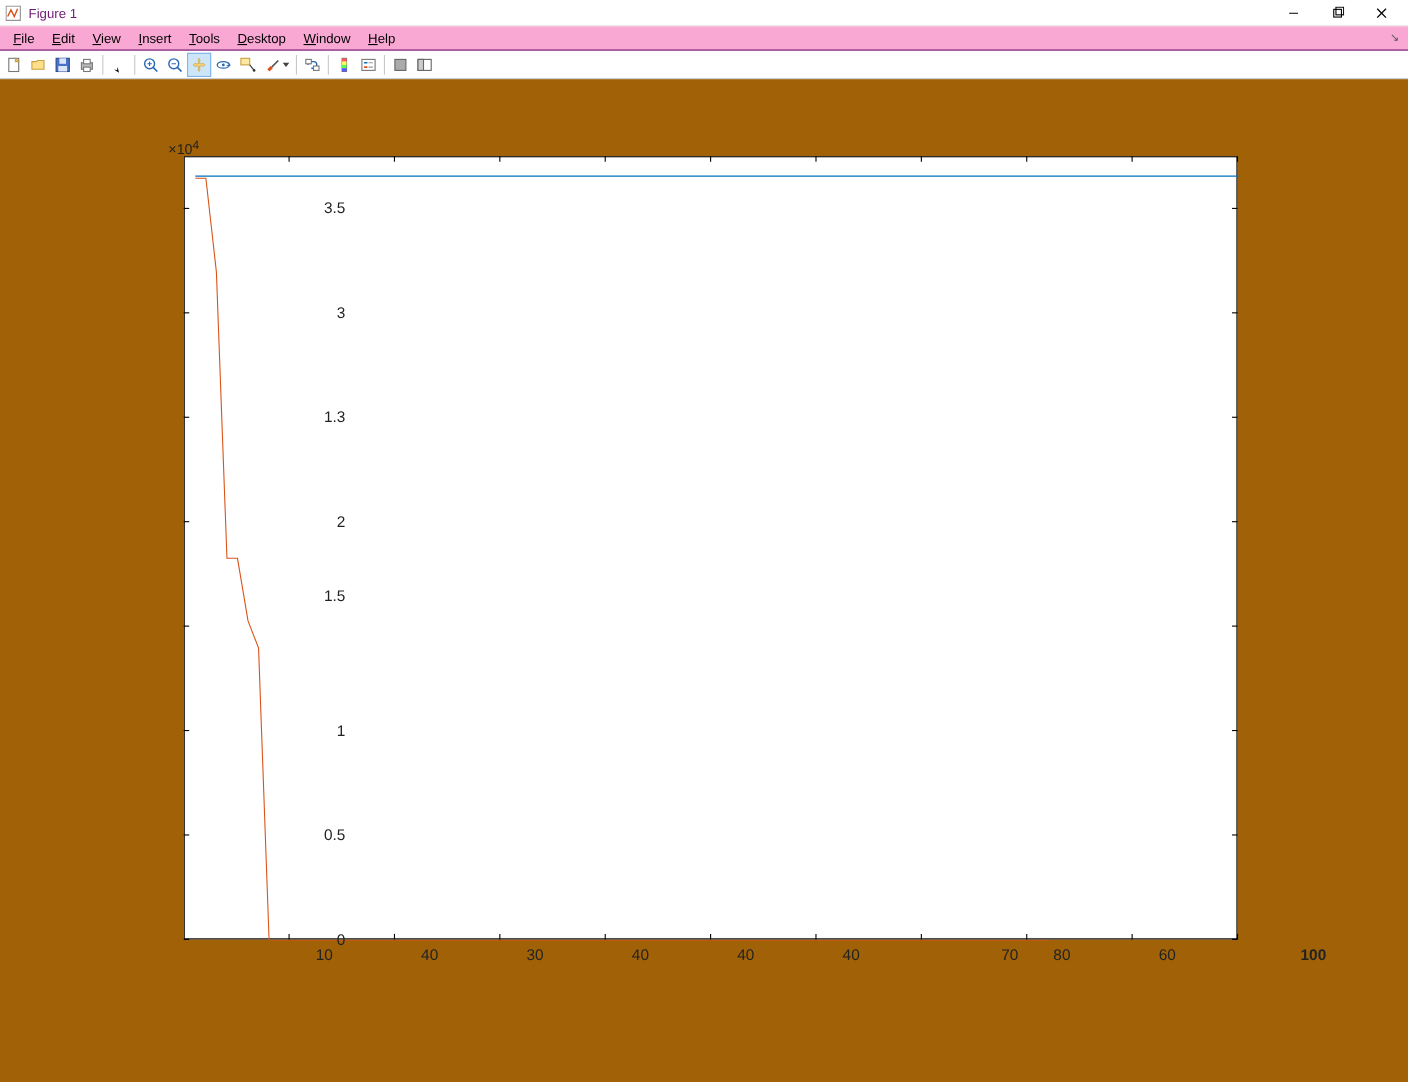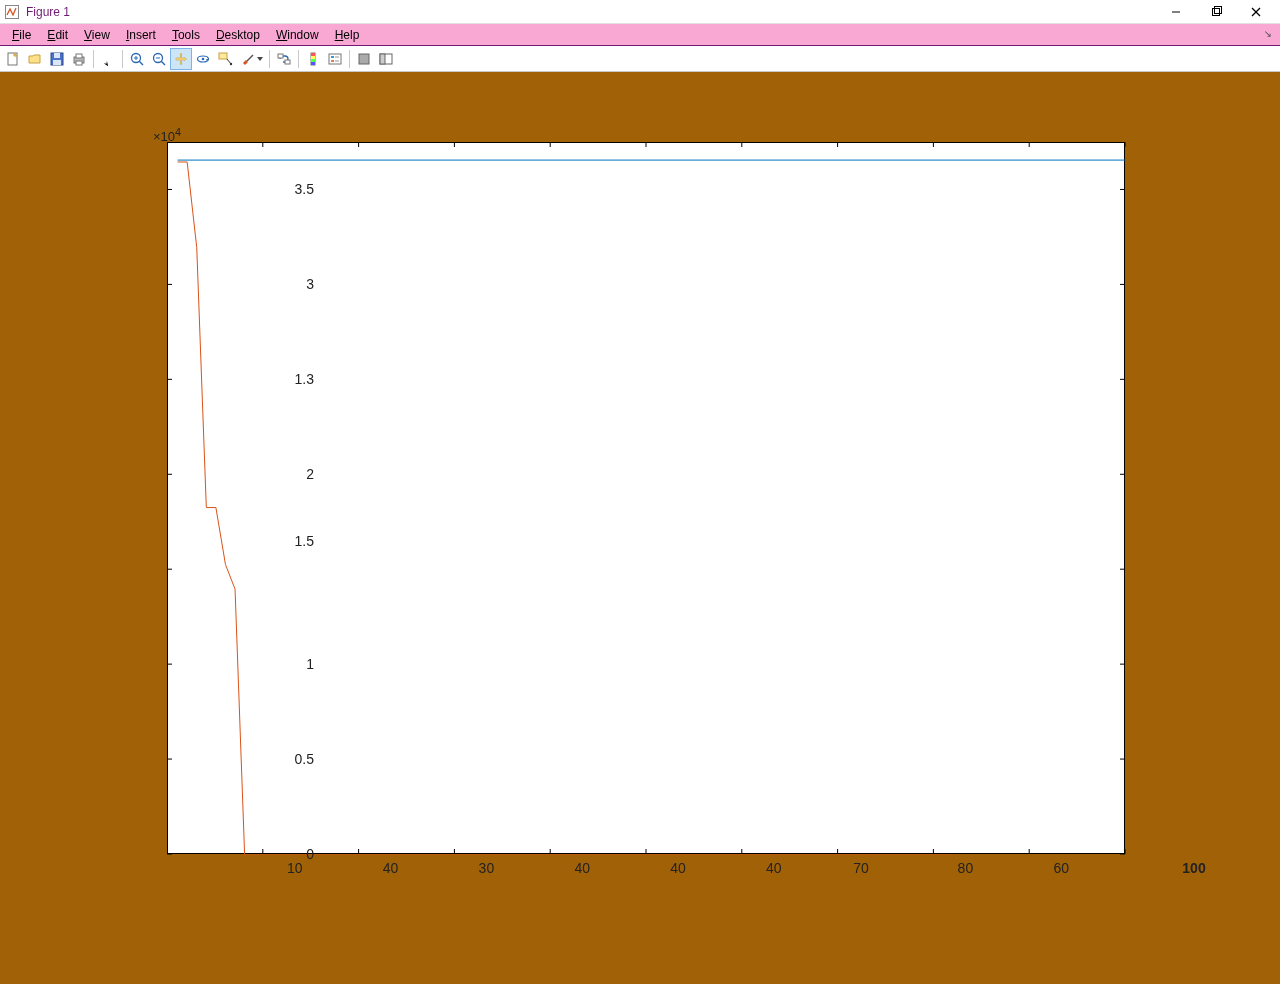--- a/index.html
+++ b/index.html
@@ -322,21 +322,21 @@
       </g>
   </svg>
 
   <div id="tick-labels-container">
       <div class="tick-label x-tick-label" style="left: 262.8px;">10</div>
       <div class="tick-label x-tick-label" style="left: 358.6px;">40</div>
       <div class="tick-label x-tick-label" style="left: 454.4px;">30</div>
       <div class="tick-label x-tick-label" style="left: 550.2px;">40</div>
       <div class="tick-label x-tick-label" style="left: 646px;">40</div>
       <div class="tick-label x-tick-label" style="left: 741.8px;">40</div>
-      <div class="tick-label x-tick-label" style="left: 829px;">70</div>
+      <div class="tick-label x-tick-label" style="left: 886px;">70</div>
       <div class="tick-label x-tick-label" style="left: 933.4px;">80</div>
       <div class="tick-label x-tick-label" style="left: 1029.2px;">60</div>
       <div class="tick-label x-tick-label" style="left: 1162px; font-weight: bold;">100</div>
       <div class="tick-label y-tick-label" style="top: 782px;">0</div>
       <div class="tick-label y-tick-label" style="top: 687.067px;">0.5</div>
       <div class="tick-label y-tick-label" style="top: 592.133px;">1</div>
       <div class="tick-label y-tick-label" style="top: 469px;">1.5</div>
       <div class="tick-label y-tick-label" style="top: 402.267px;">2</div>
       <div class="tick-label y-tick-label" style="top: 307.333px;">1.3</div>
       <div class="tick-label y-tick-label" style="top: 212.4px;">3</div>

